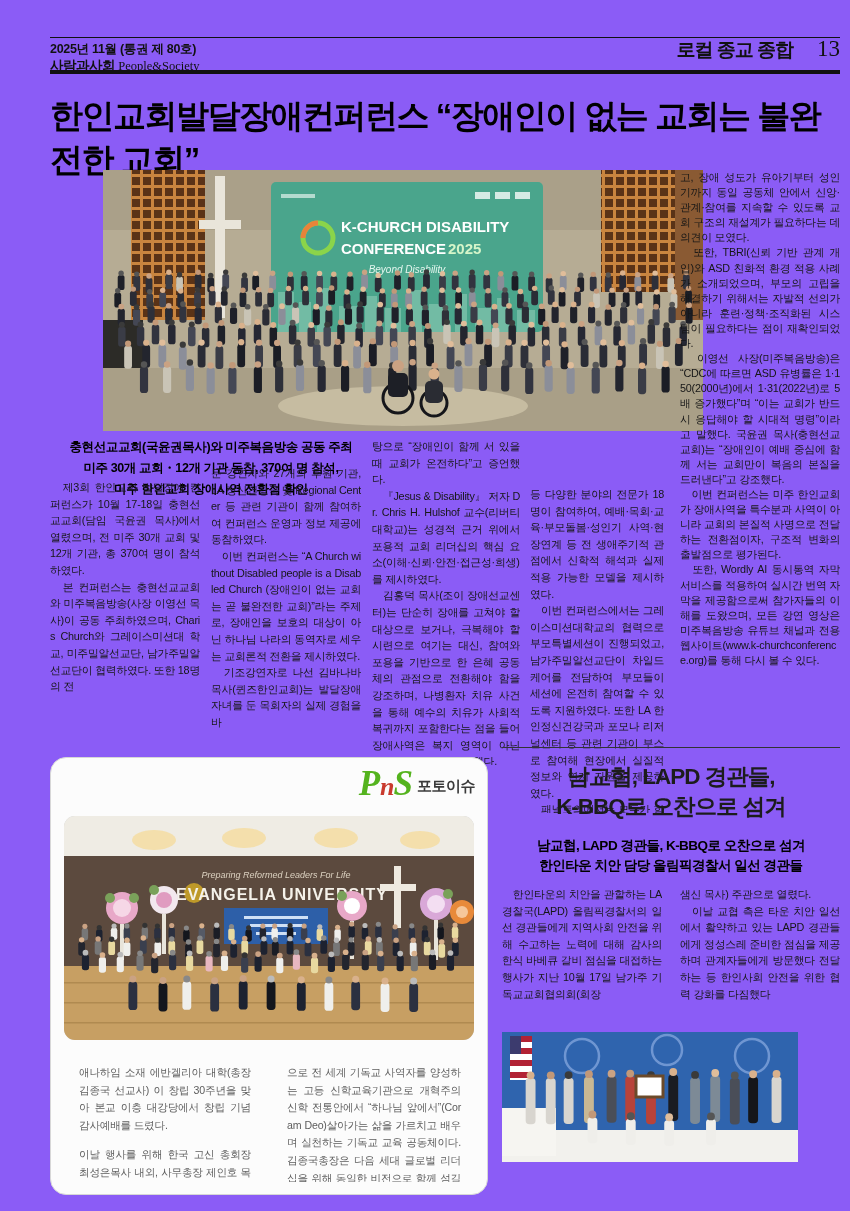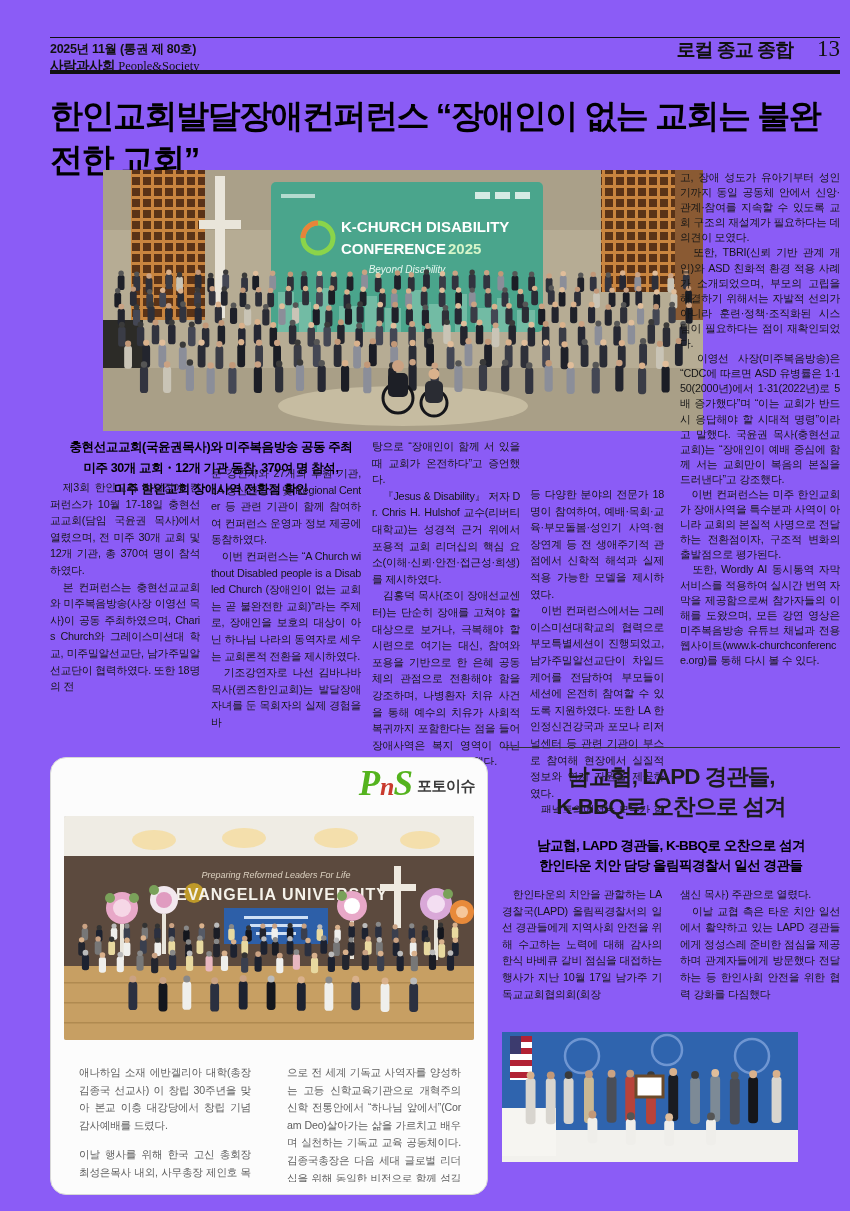--- a/index.html
+++ b/index.html
@@ -16,21 +16,21 @@
   .hdr-section{font-size:13.5px;font-weight:700;letter-spacing:-0.5px;margin-top:1px;}
   .hdr-section .en{font-family:"Liberation Serif","DejaVu Serif",serif;font-weight:400;font-size:12.5px;letter-spacing:0;}
   .hdr-right{right:10px;top:36px;width:300px;text-align:right;}
   .hdr-cat{font-size:19px;font-weight:700;letter-spacing:-1px;vertical-align:baseline;}
   .hdr-page{font-size:23px;font-weight:400;margin-left:24px;vertical-align:baseline;font-family:"Liberation Serif","DejaVu Serif",serif;}
   
   .headline{left:50px;top:94px;width:790px;font-size:33px;font-weight:700;
     letter-spacing:-1.5px;line-height:44px;color:#000;}
   
   .photo-frame{overflow:hidden;background:#ccc;}
-  .round{border-radius:2px;}
+  .round{border-radius:11px;}
   
   .photo-caption{left:50px;top:437px;width:322px;text-align:center;font-size:12.5px;font-weight:700;
     line-height:21px;letter-spacing:-0.4px;color:#000;}
   .body-col{font-size:10.8px;line-height:16.6px;text-align:justify;color:#161616;
     word-break:break-all;overflow:hidden;letter-spacing:-0.2px;}
   .body-col p{margin:0;}
   .divider2{left:502px;top:747px;width:338px;height:1px;background:#333;}
   
   .pns-box{left:50px;top:757px;width:436px;height:436px;border:1.5px solid #d7d7d7;border-radius:16px;background:#fcfcfc;}
   .pns-logo{position:absolute;right:12px;top:6px;font-family:"Liberation Serif","DejaVu Serif",serif;font-weight:700;}

